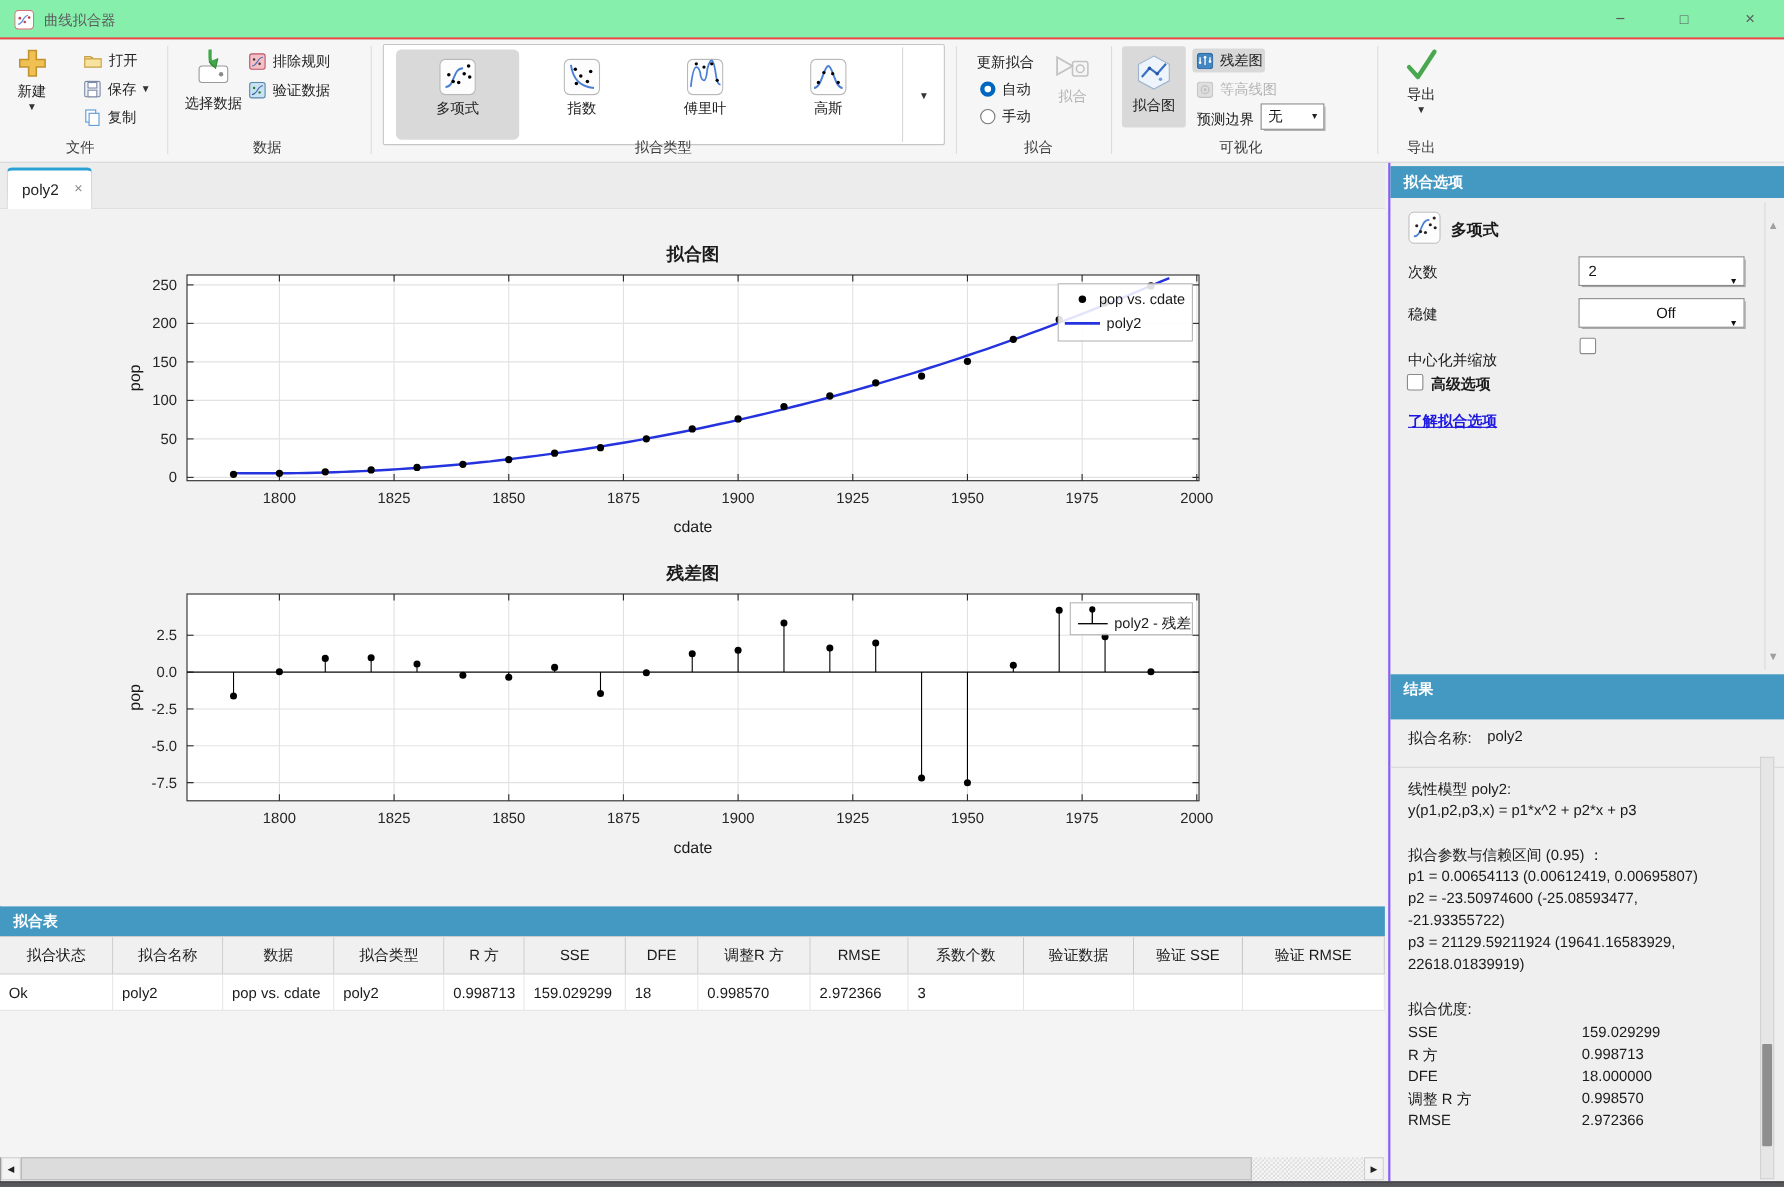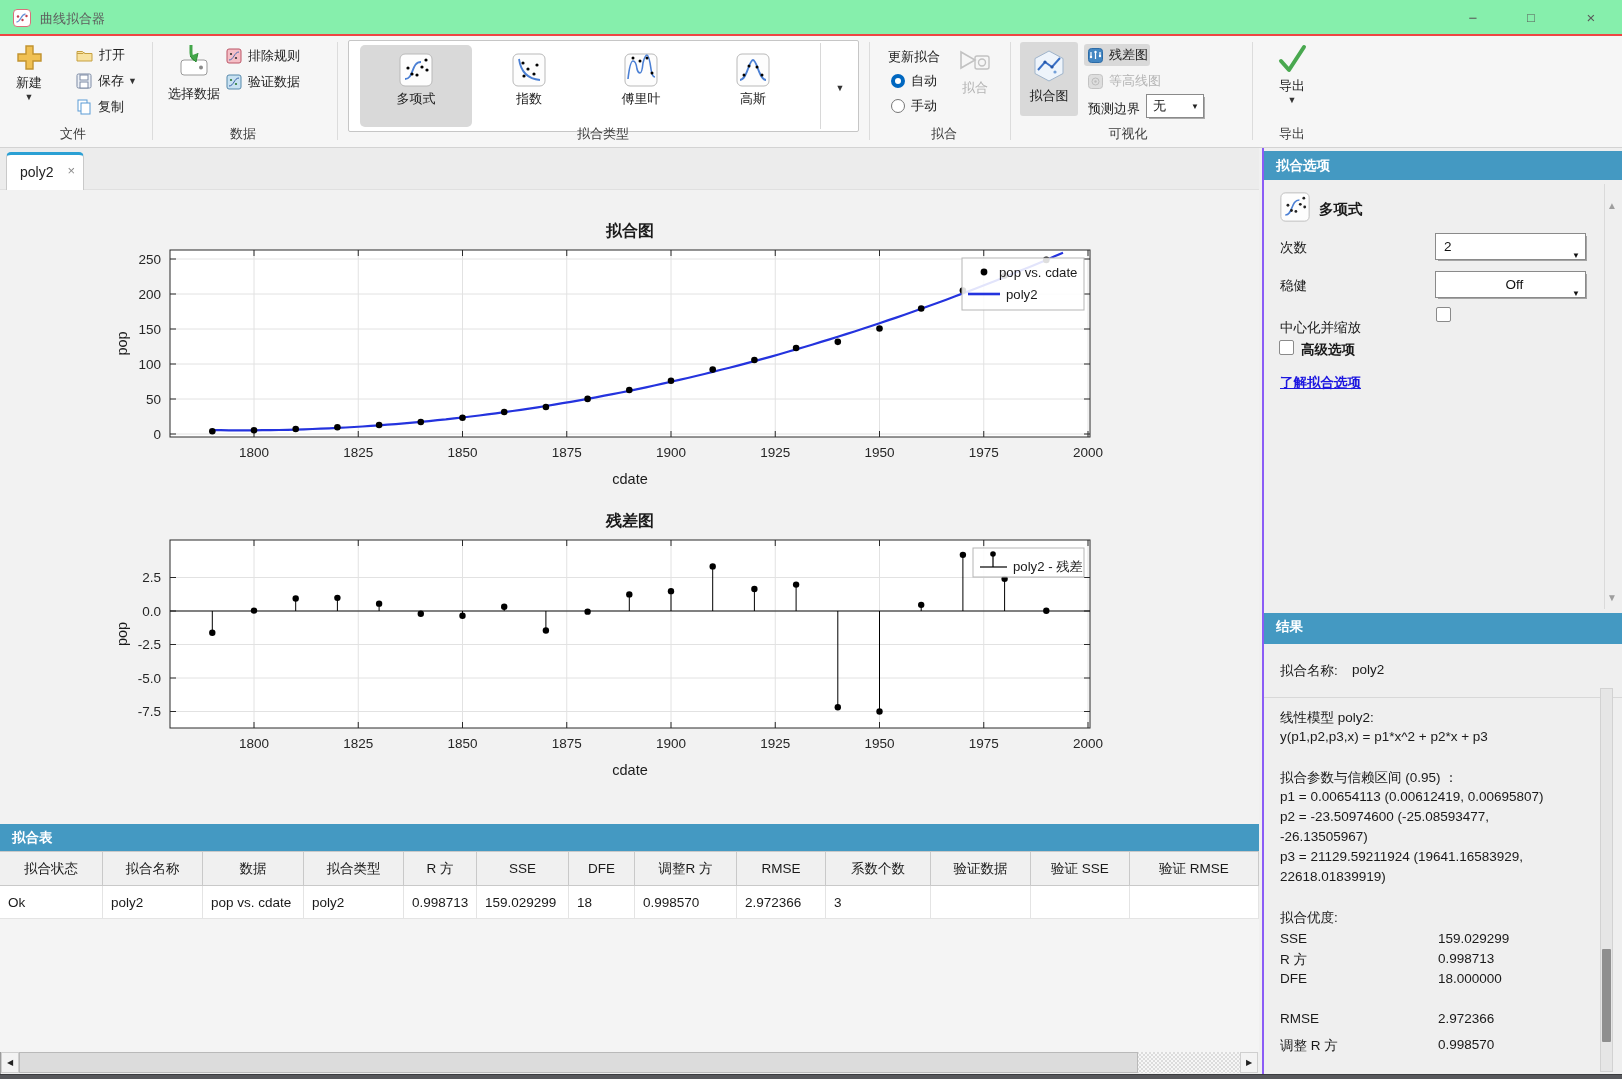--- a/index.html
+++ b/index.html
@@ -51,21 +51,21 @@
   .hscroll { position:absolute; left:1px; top:1052px; width:1257px; height:21px; background:#f1f1f1;}
   .hs-btn { position:absolute; top:0; width:18px; height:21px; background:#f3f3f3; border:1px solid #cfcfcf; text-align:center; line-height:19px; font-size:8px; color:#222;}
   .hs-thumb { position:absolute; left:18px; top:0; width:1119px; height:21px; background:#dcdcdc; border:1px solid #b9b9b9;}
   .hs-track { position:absolute; top:0; height:21px;
     background-image:linear-gradient(45deg,#dcdcdc 25%,transparent 25%,transparent 75%,#dcdcdc 75%),linear-gradient(45deg,#dcdcdc 25%,transparent 25%,transparent 75%,#dcdcdc 75%);
     background-size:4px 4px; background-position:0 0,2px 2px; background-color:#f7f7f7;}
   .bottom-strip { position:absolute; left:0; top:1074px; width:1622px; height:5px; background:#56575b; border-top:1px solid #3a3b3e;}
   
   .rpanel { position:absolute; left:1262px; top:148px; width:360px; height:926px; background:#efefef; border-left:2px solid #8b5cf6;}
   .rpanel .hdr1 { position:absolute; left:0; top:3px; width:100%; height:29px; line-height:29px;}
-  .rpanel .hdr2 { position:absolute; left:0; top:465px; width:100%; height:31px; line-height:27px;}
+  .rpanel .hdr2 { position:absolute; left:0; top:465px; width:100%; height:41px; line-height:27px;}
   .opt-label { position:absolute; font-size:13.5px; color:#1a1a1a; }
   .opt-select { position:absolute; left:171px; width:151px; height:27px; background:#fff; border:1px solid #8a8a8a; font-size:13.5px; color:#111; line-height:25px; padding-left:8px; box-shadow:2px 2px 0 -1px #a4a4a4;}
   .opt-select .da { position:absolute; right:5px; top:9px; font-size:8px; color:#111;}
   .cbox { position:absolute; width:15px; height:15px; background:#fff; border:1px solid #8a8a8a; border-radius:2px;}
   .link { position:absolute; font-size:13.5px; font-weight:bold; color:#1c16e0; text-decoration:underline; cursor:pointer;}
   .scroll-arrow { position:absolute; font-size:10px; color:#9e9e9e; }
   .res-line { position:absolute; left:16px; font-size:13.5px; color:#1a1a1a; white-space:pre;}
   .gof-row .v { position:absolute; left:158px; }
   .vscroll-track { position:absolute; left:336px; top:540px; width:13px; height:384px; background:#e6e6e6; border:1px solid #d2d2d2;}
   .vscroll-thumb { position:absolute; left:1px; top:260px; width:9px; height:93px; background:#8f8f8f; border-radius:1px;}
@@ -595,29 +595,29 @@
     <div class="opt-label" style="left:88px; top:514px;">poly2</div>
     <div class="abs" style="left:0; top:549px; width:360px; height:1px; background:#d8d8d8;"></div>
 
     <div id="results-text">
         <div class="res-line" style="top: 561px;">线性模型 poly2:</div>
         <div class="res-line" style="top: 581px;">y(p1,p2,p3,x) = p1*x^2 + p2*x + p3</div>
         <div class="res-line" style="top: 601px;"></div>
         <div class="res-line" style="top: 621px;">拟合参数与信赖区间 (0.95) ：</div>
         <div class="res-line" style="top: 641px;">p1 = 0.00654113 (0.00612419, 0.00695807)</div>
         <div class="res-line" style="top: 661px;">p2 = -23.50974600 (-25.08593477,</div>
-        <div class="res-line" style="top: 681px;">-26.13505967)</div>
+        <div class="res-line" style="top: 681px;">-21.93355722)</div>
         <div class="res-line" style="top: 701px;">p3 = 21129.59211924 (19641.16583929,</div>
         <div class="res-line" style="top: 721px;">22618.01839919)</div>
         <div class="res-line" style="top: 741px;"></div>
         <div class="res-line" style="top: 761px; text-align: right;">拟合优度:</div>
         <div class="res-line gof-row" style="top: 783px;"><span>SSE</span><span class="v abs">159.029299</span></div>
         <div class="res-line gof-row" style="top: 803px;"><span>R 方</span><span class="v abs">0.998713</span></div>
         <div class="res-line gof-row" style="top: 823px;"><span>DFE</span><span class="v abs">18.000000</span></div>
-        <div class="res-line gof-row" style="top: 843px; margin-top: 46px;"><span>调整 R 方</span><span class="v abs">0.998570</span></div>
+        <div class="res-line gof-row" style="top: 843px;"><span>调整 R 方</span><span class="v abs">0.998570</span></div>
         <div class="res-line gof-row" style="top: 863px;"><span>RMSE</span><span class="v abs">2.972366</span></div>
       </div>
 
     <div class="vscroll-track">
       <div class="vscroll-thumb"></div>
     </div>
   </div>
 
   <div class="bottom-strip"></div>
 </div>

